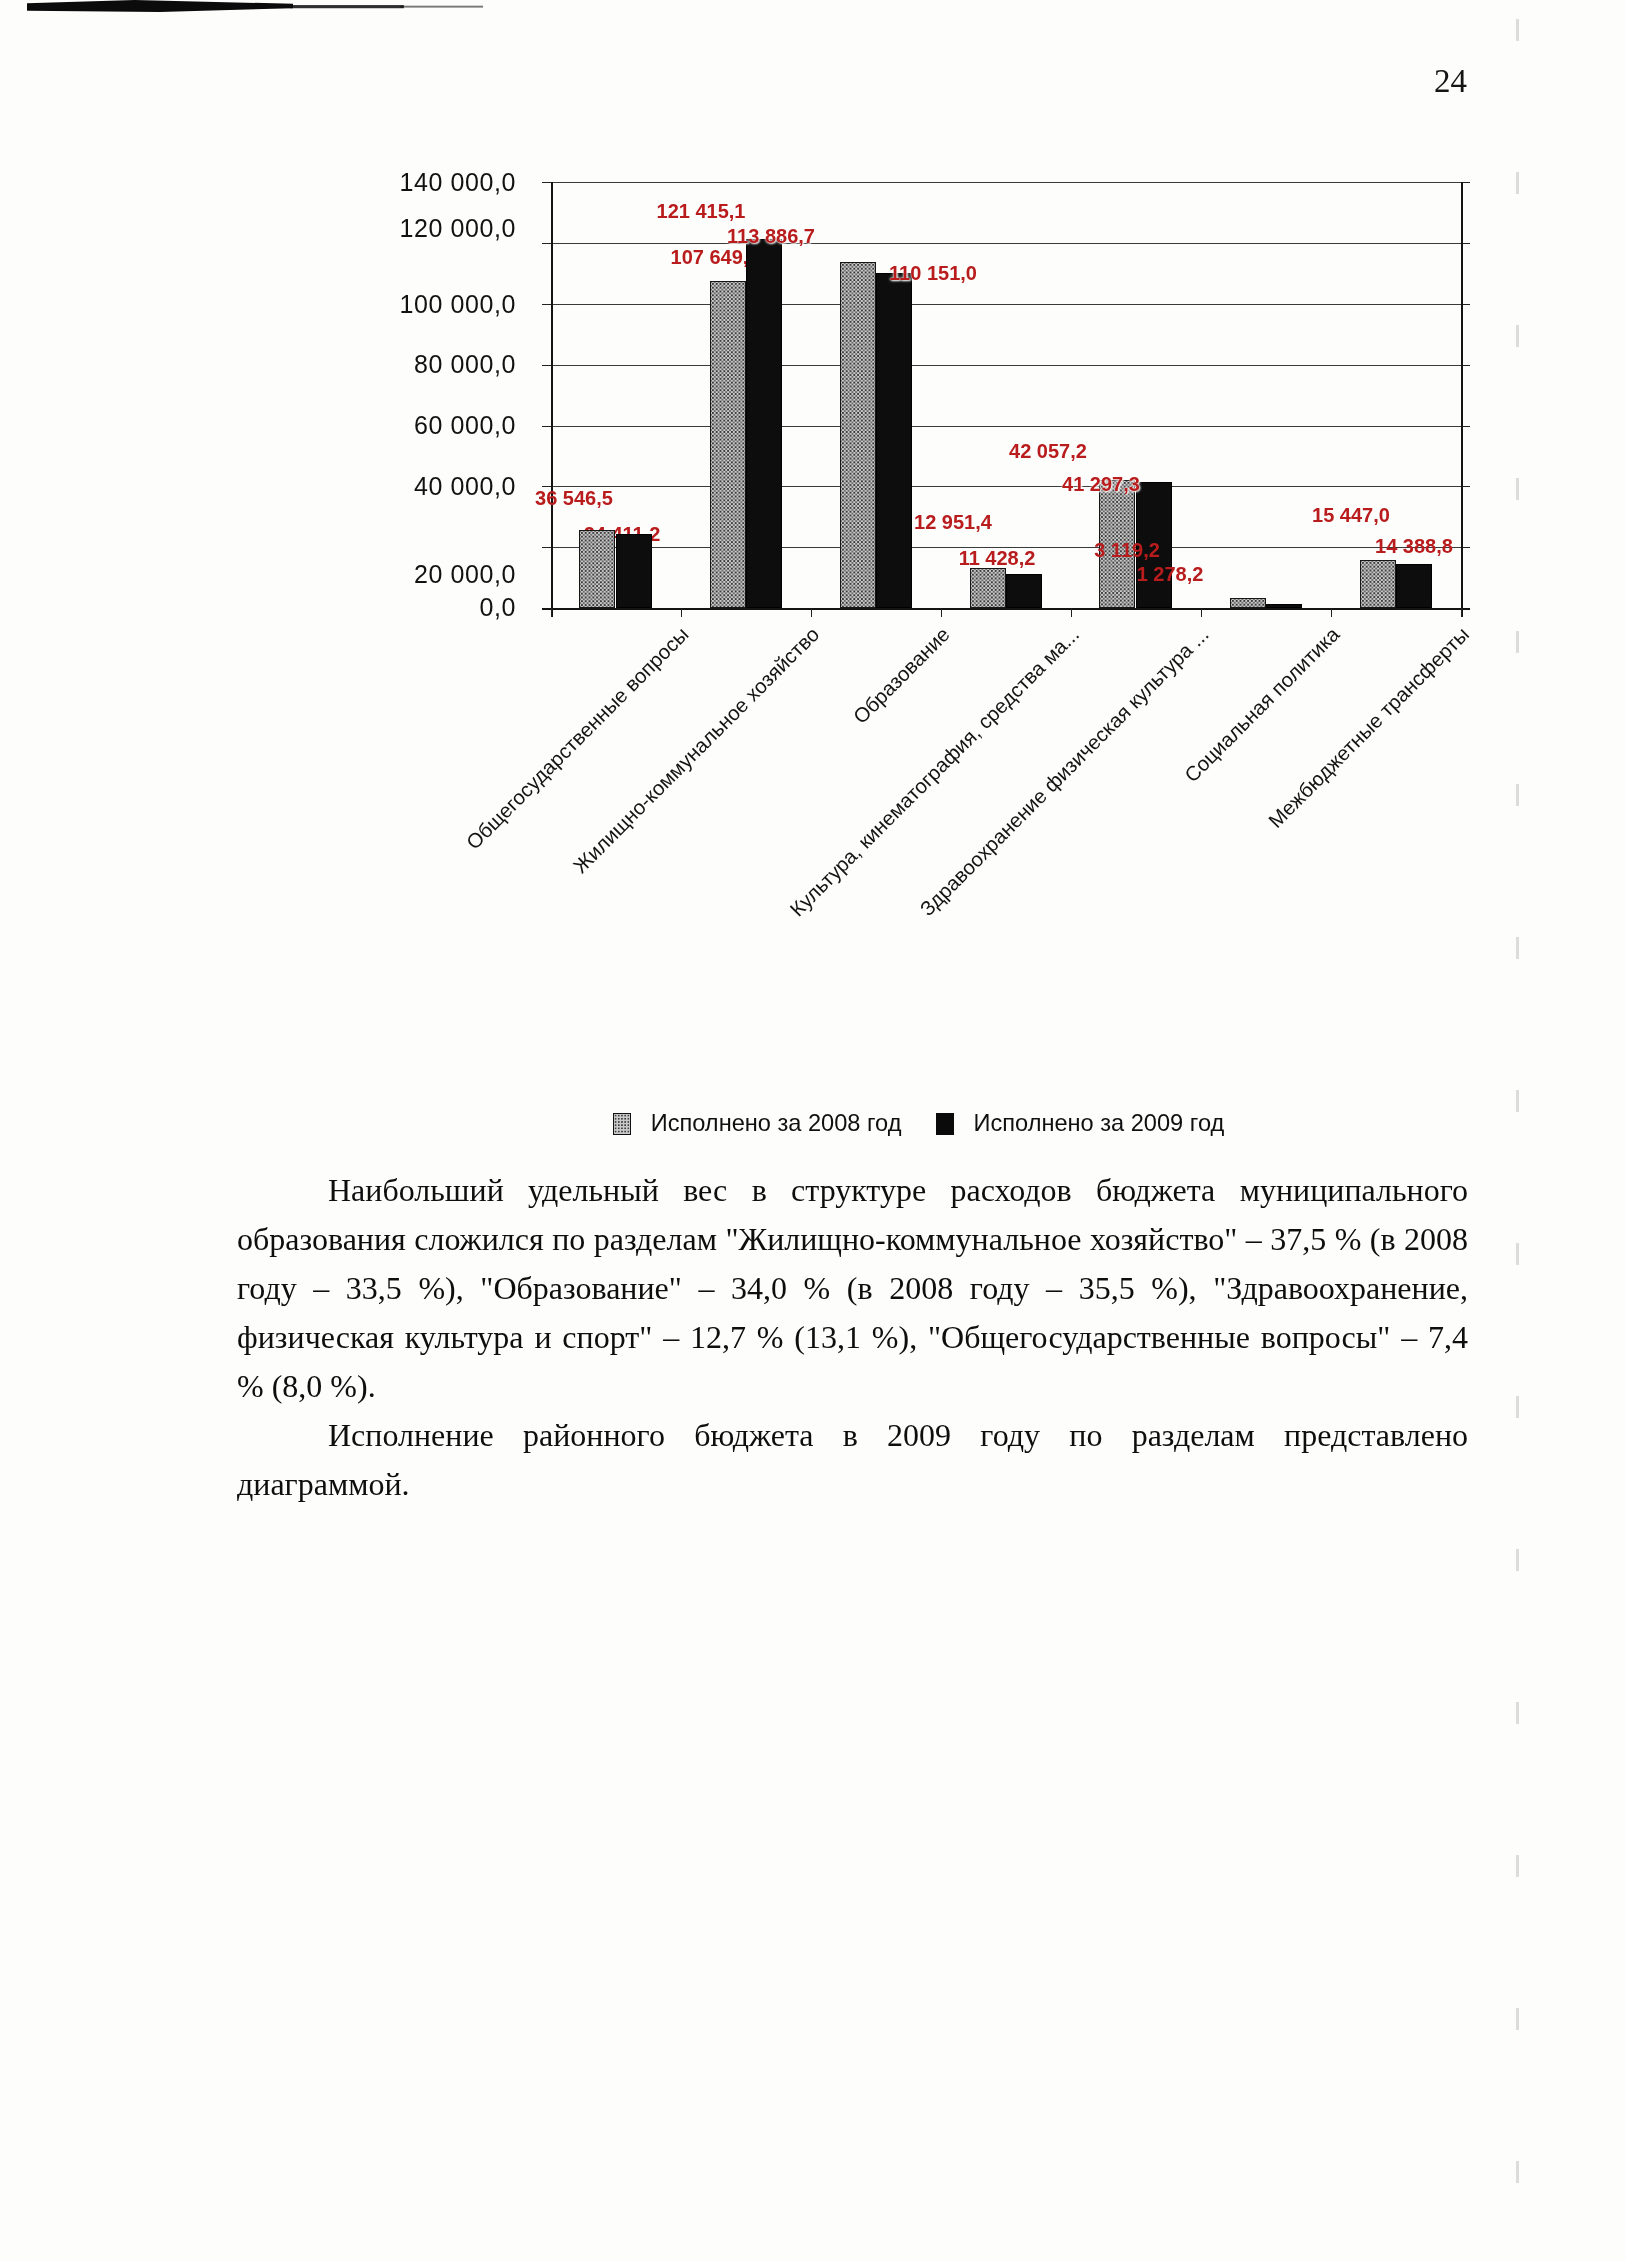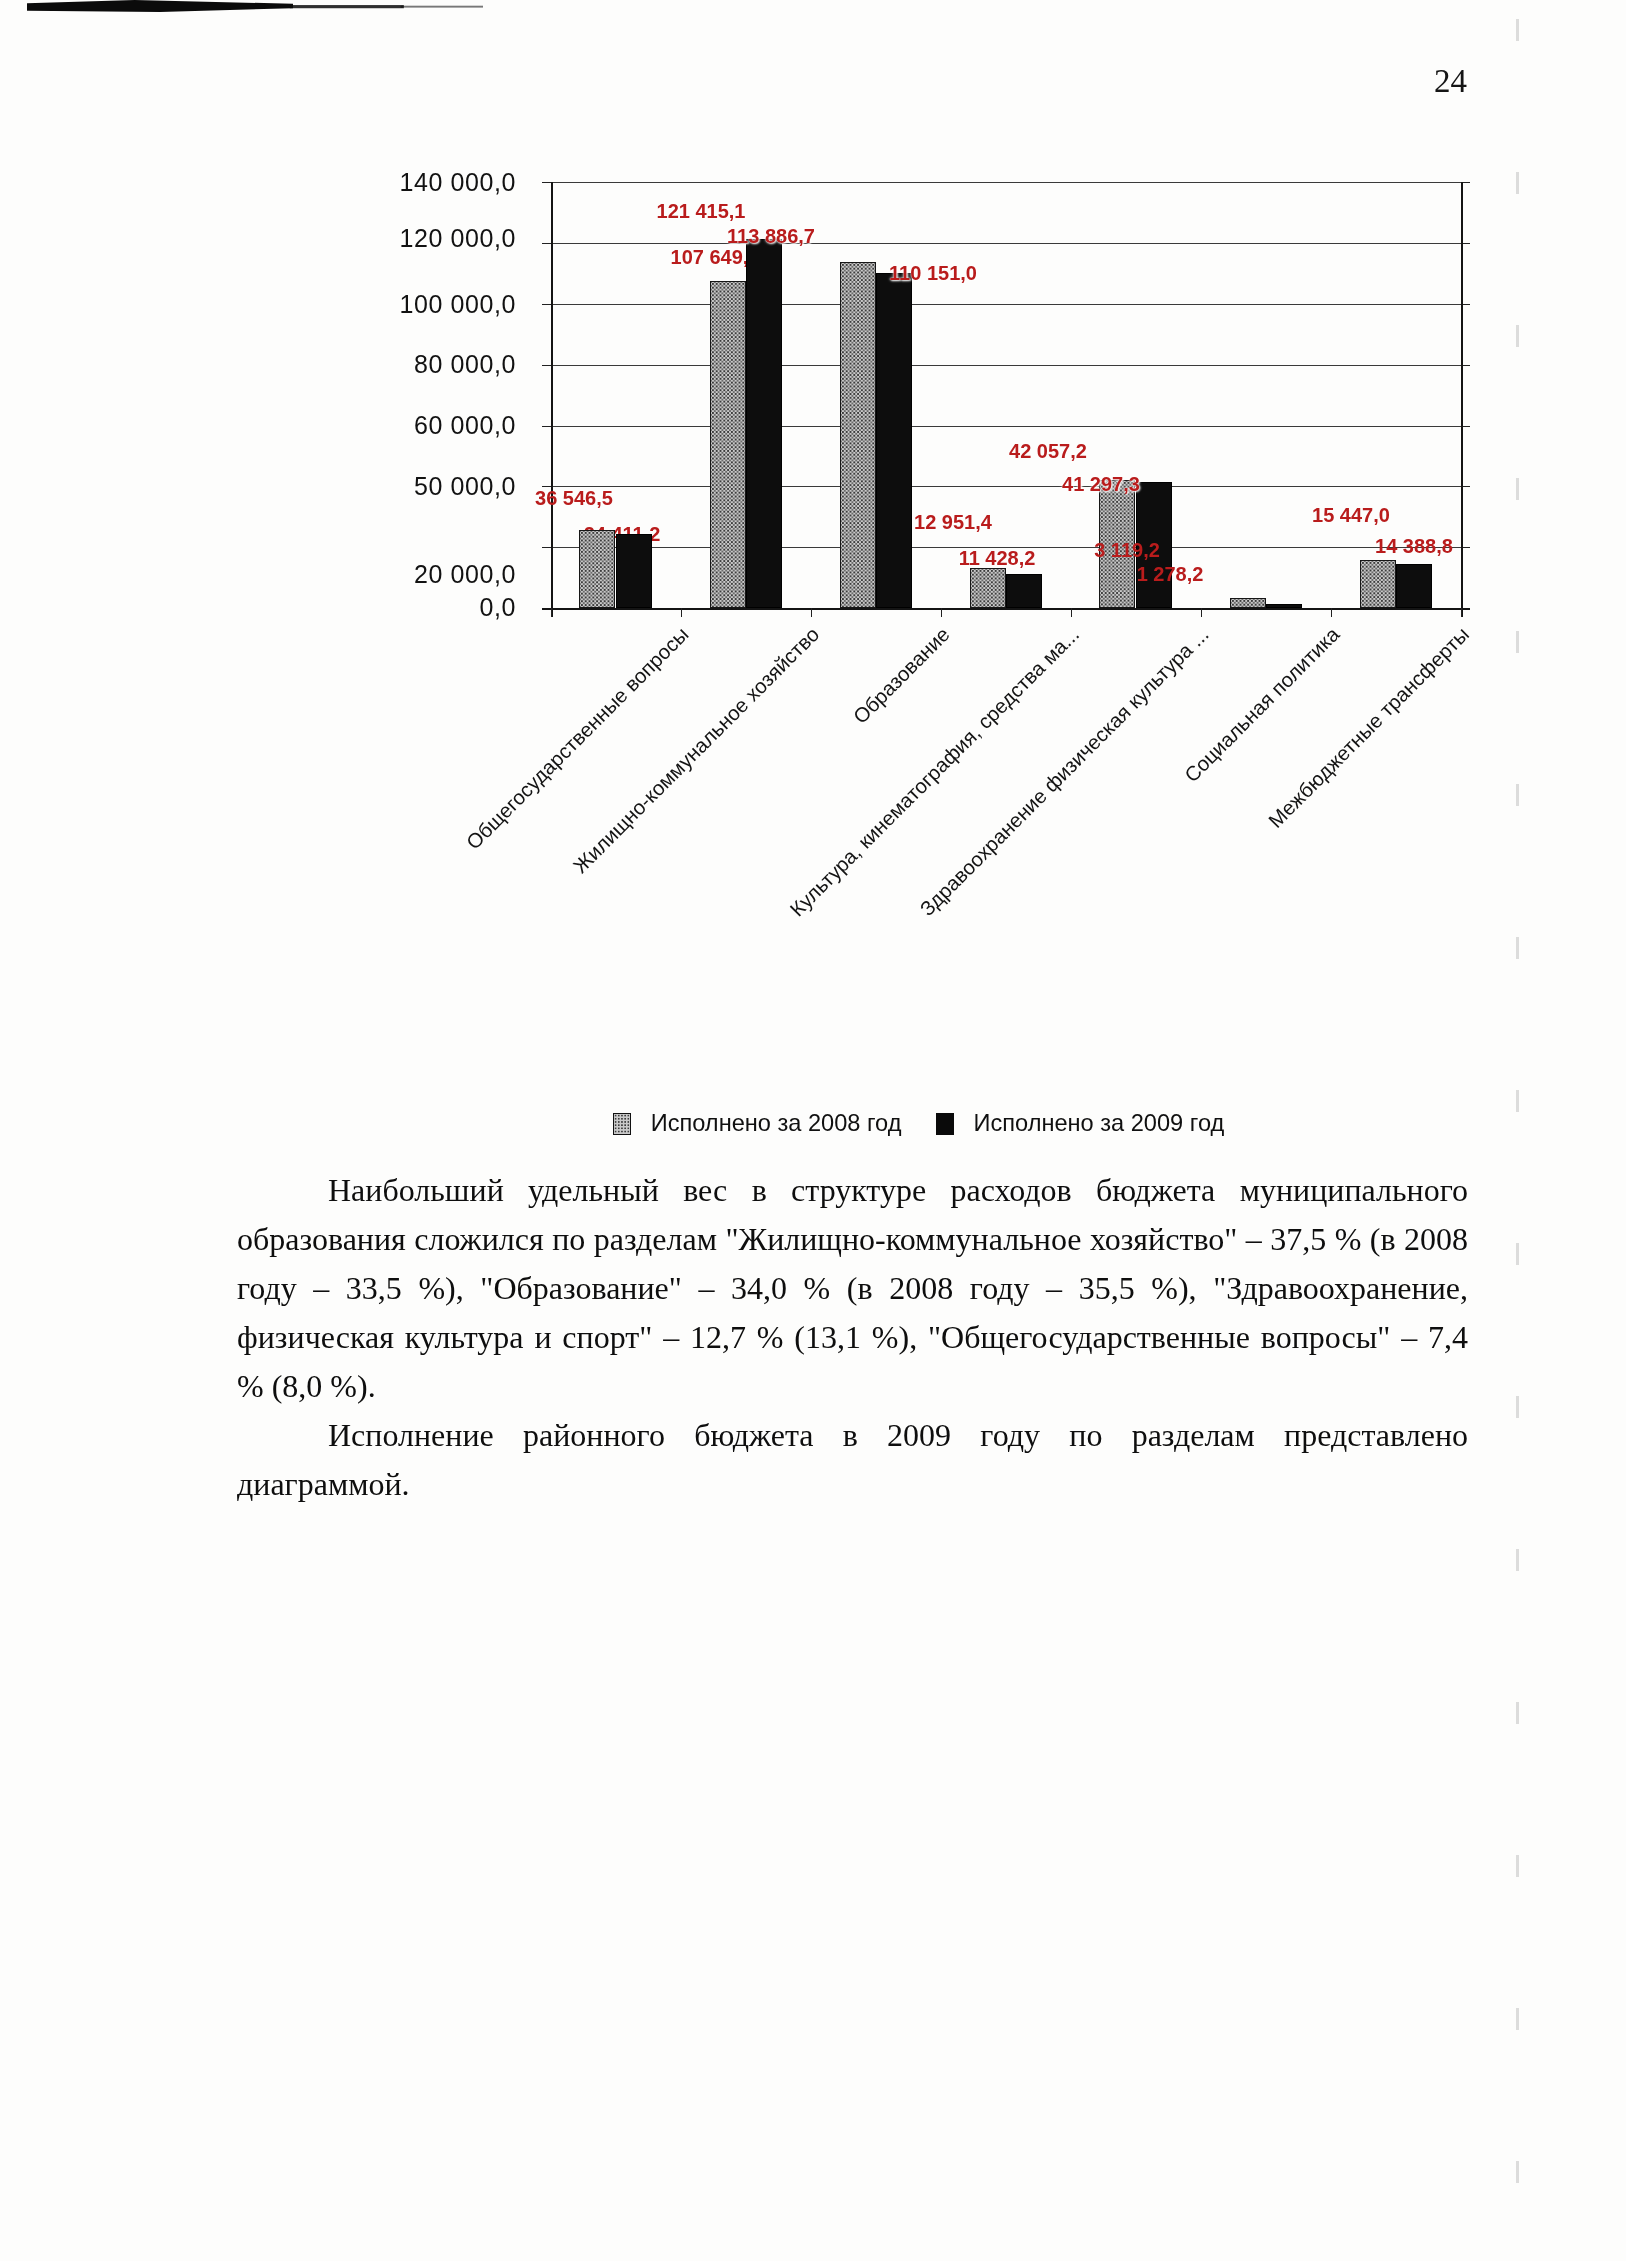--- a/index.html
+++ b/index.html
@@ -103,37 +103,37 @@
       <div class="tick-h" style="left: 542px; top: 608px; width: 9px;"></div>
       <div class="tick-h" style="left: 1461px; top: 608px; width: 9px;"></div>
       <div class="ytick" style="top: 593px;">0,0</div>
       <div class="gridline" style="left: 551px; top: 547px; width: 910px;"></div>
       <div class="tick-h" style="left: 542px; top: 547px; width: 9px;"></div>
       <div class="tick-h" style="left: 1461px; top: 547px; width: 9px;"></div>
       <div class="ytick" style="top: 560px;">20 000,0</div>
       <div class="gridline" style="left: 551px; top: 486px; width: 910px;"></div>
       <div class="tick-h" style="left: 542px; top: 486px; width: 9px;"></div>
       <div class="tick-h" style="left: 1461px; top: 486px; width: 9px;"></div>
-      <div class="ytick" style="top: 472px;">50 000,0</div>
+      <div class="ytick" style="top: 472px;">40 000,0</div>
       <div class="gridline" style="left: 551px; top: 426px; width: 910px;"></div>
       <div class="tick-h" style="left: 542px; top: 426px; width: 9px;"></div>
       <div class="tick-h" style="left: 1461px; top: 426px; width: 9px;"></div>
       <div class="ytick" style="top: 411px;">60 000,0</div>
       <div class="gridline" style="left: 551px; top: 365px; width: 910px;"></div>
       <div class="tick-h" style="left: 542px; top: 365px; width: 9px;"></div>
       <div class="tick-h" style="left: 1461px; top: 365px; width: 9px;"></div>
       <div class="ytick" style="top: 350px;">80 000,0</div>
       <div class="gridline" style="left: 551px; top: 304px; width: 910px;"></div>
       <div class="tick-h" style="left: 542px; top: 304px; width: 9px;"></div>
       <div class="tick-h" style="left: 1461px; top: 304px; width: 9px;"></div>
       <div class="ytick" style="top: 290px;">100 000,0</div>
       <div class="gridline" style="left: 551px; top: 243px; width: 910px;"></div>
       <div class="tick-h" style="left: 542px; top: 243px; width: 9px;"></div>
       <div class="tick-h" style="left: 1461px; top: 243px; width: 9px;"></div>
-      <div class="ytick" style="top: 224px;">120 000,0</div>
+      <div class="ytick" style="top: 214px;">120 000,0</div>
       <div class="gridline" style="left: 551px; top: 182px; width: 910px;"></div>
       <div class="tick-h" style="left: 542px; top: 182px; width: 9px;"></div>
       <div class="tick-h" style="left: 1461px; top: 182px; width: 9px;"></div>
       <div class="ytick" style="top: 168px;">140 000,0</div>
       <div class="axis-v" style="left: 551px; top: 182px; height: 435px;"></div>
       <div class="axis-v" style="left: 1461px; top: 182px; height: 435px;"></div>
       <div class="axis-h" style="left: 542px; top: 608px; width: 928px;"></div>
       <div class="tick-v" style="left: 551px; top: 608px; height: 9px;"></div>
       <div class="tick-v" style="left: 681px; top: 608px; height: 9px;"></div>
       <div class="tick-v" style="left: 811px; top: 608px; height: 9px;"></div>

